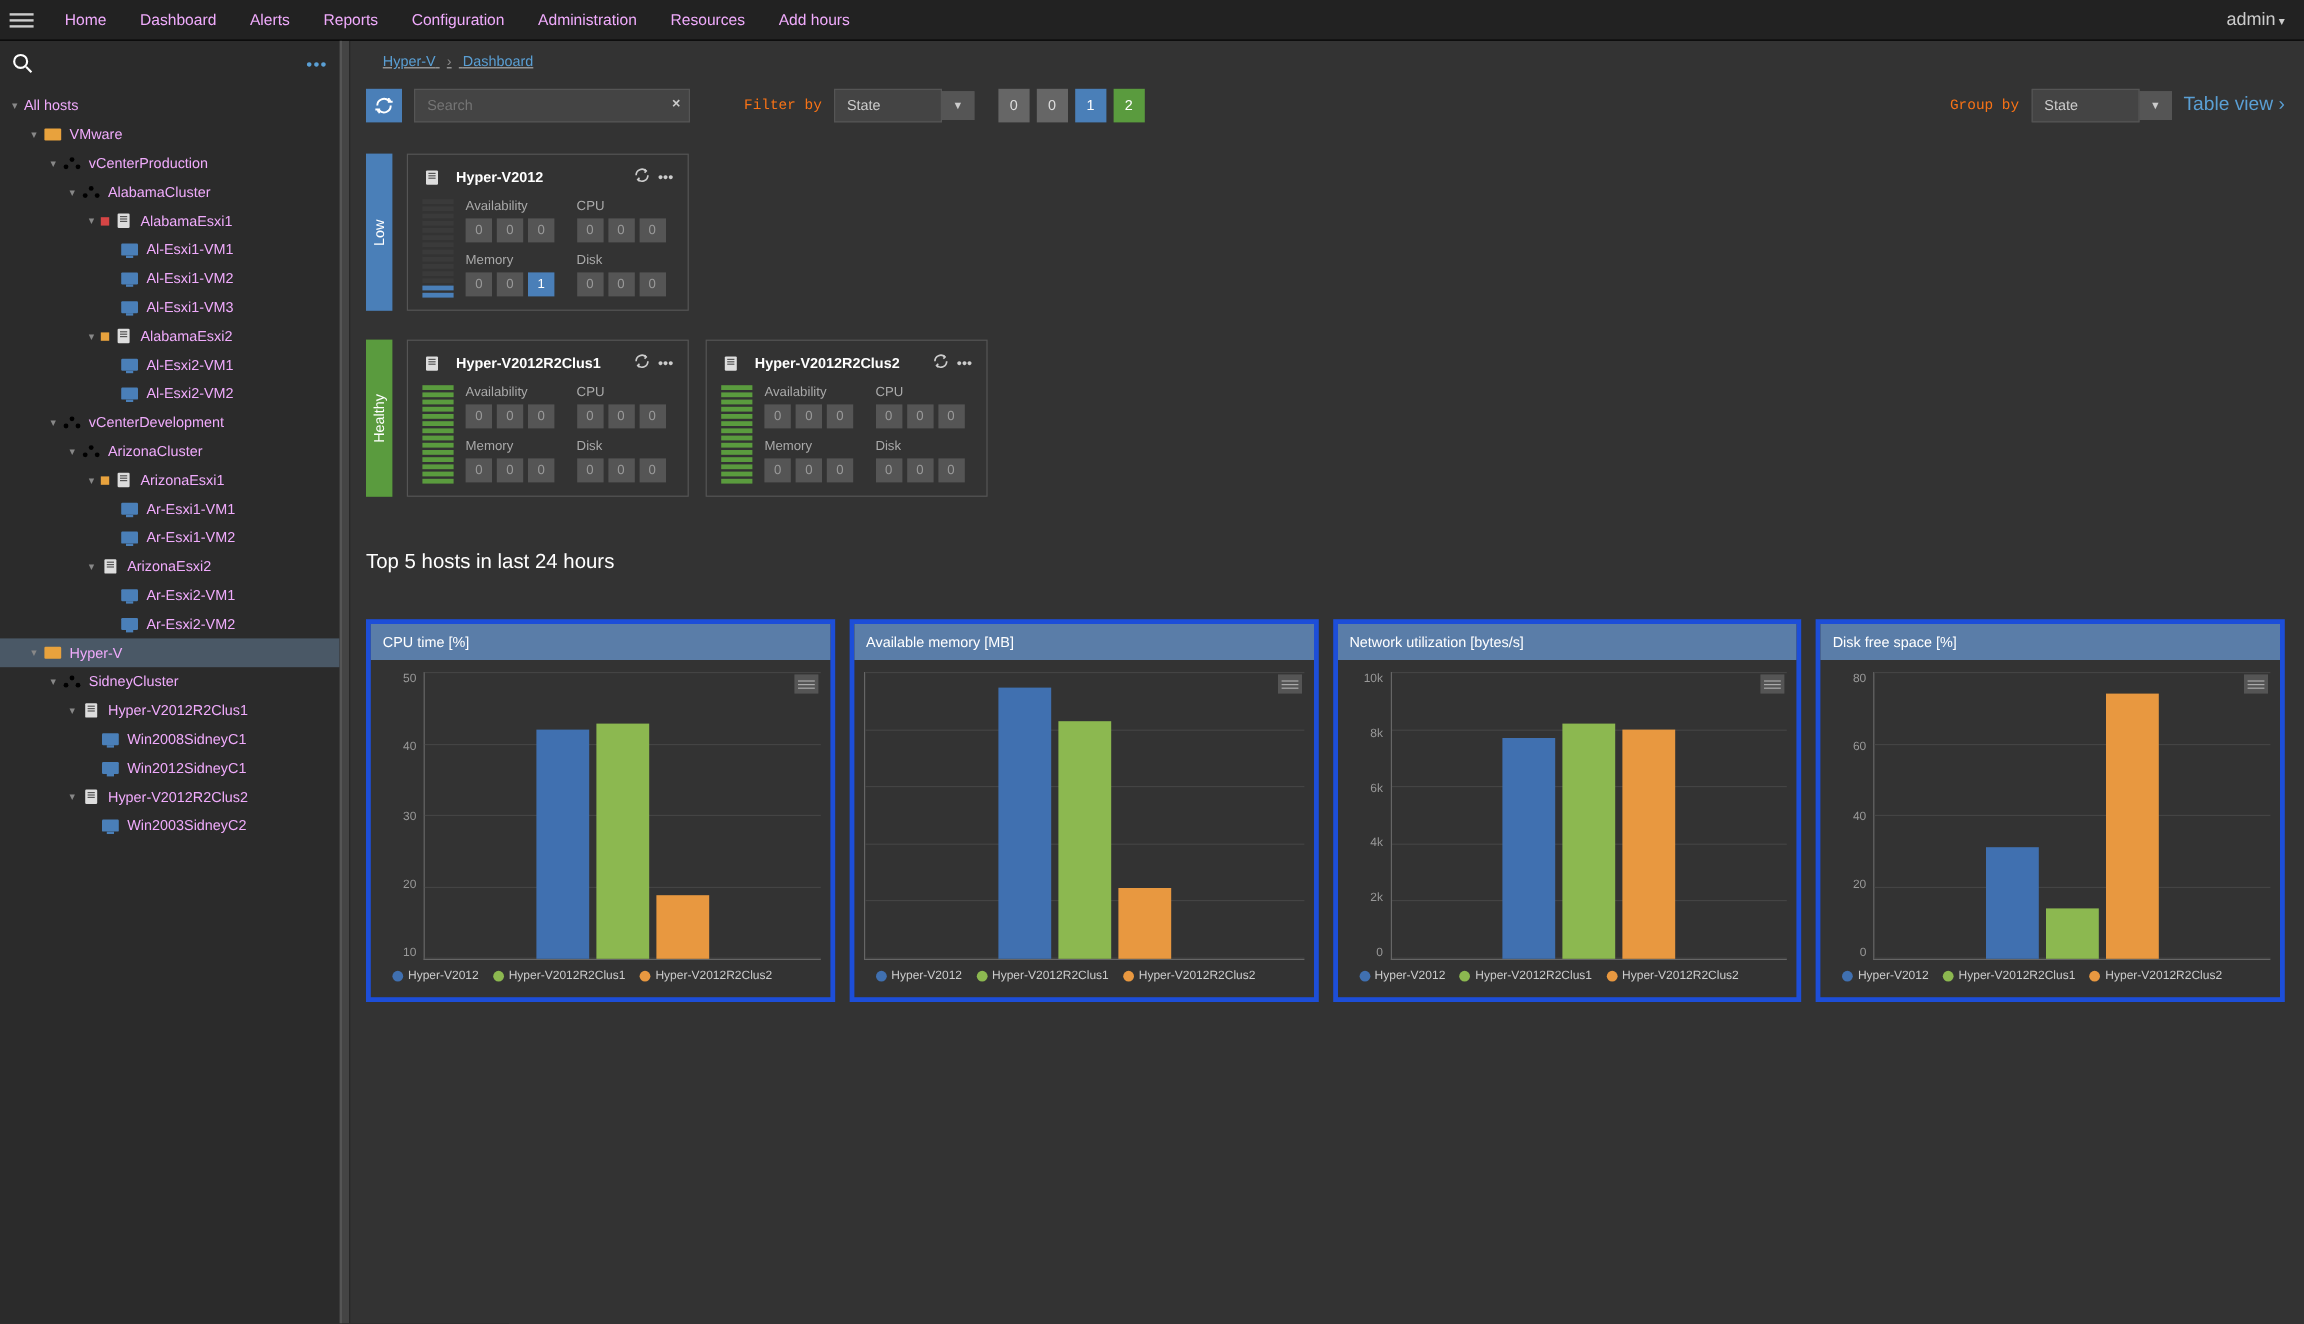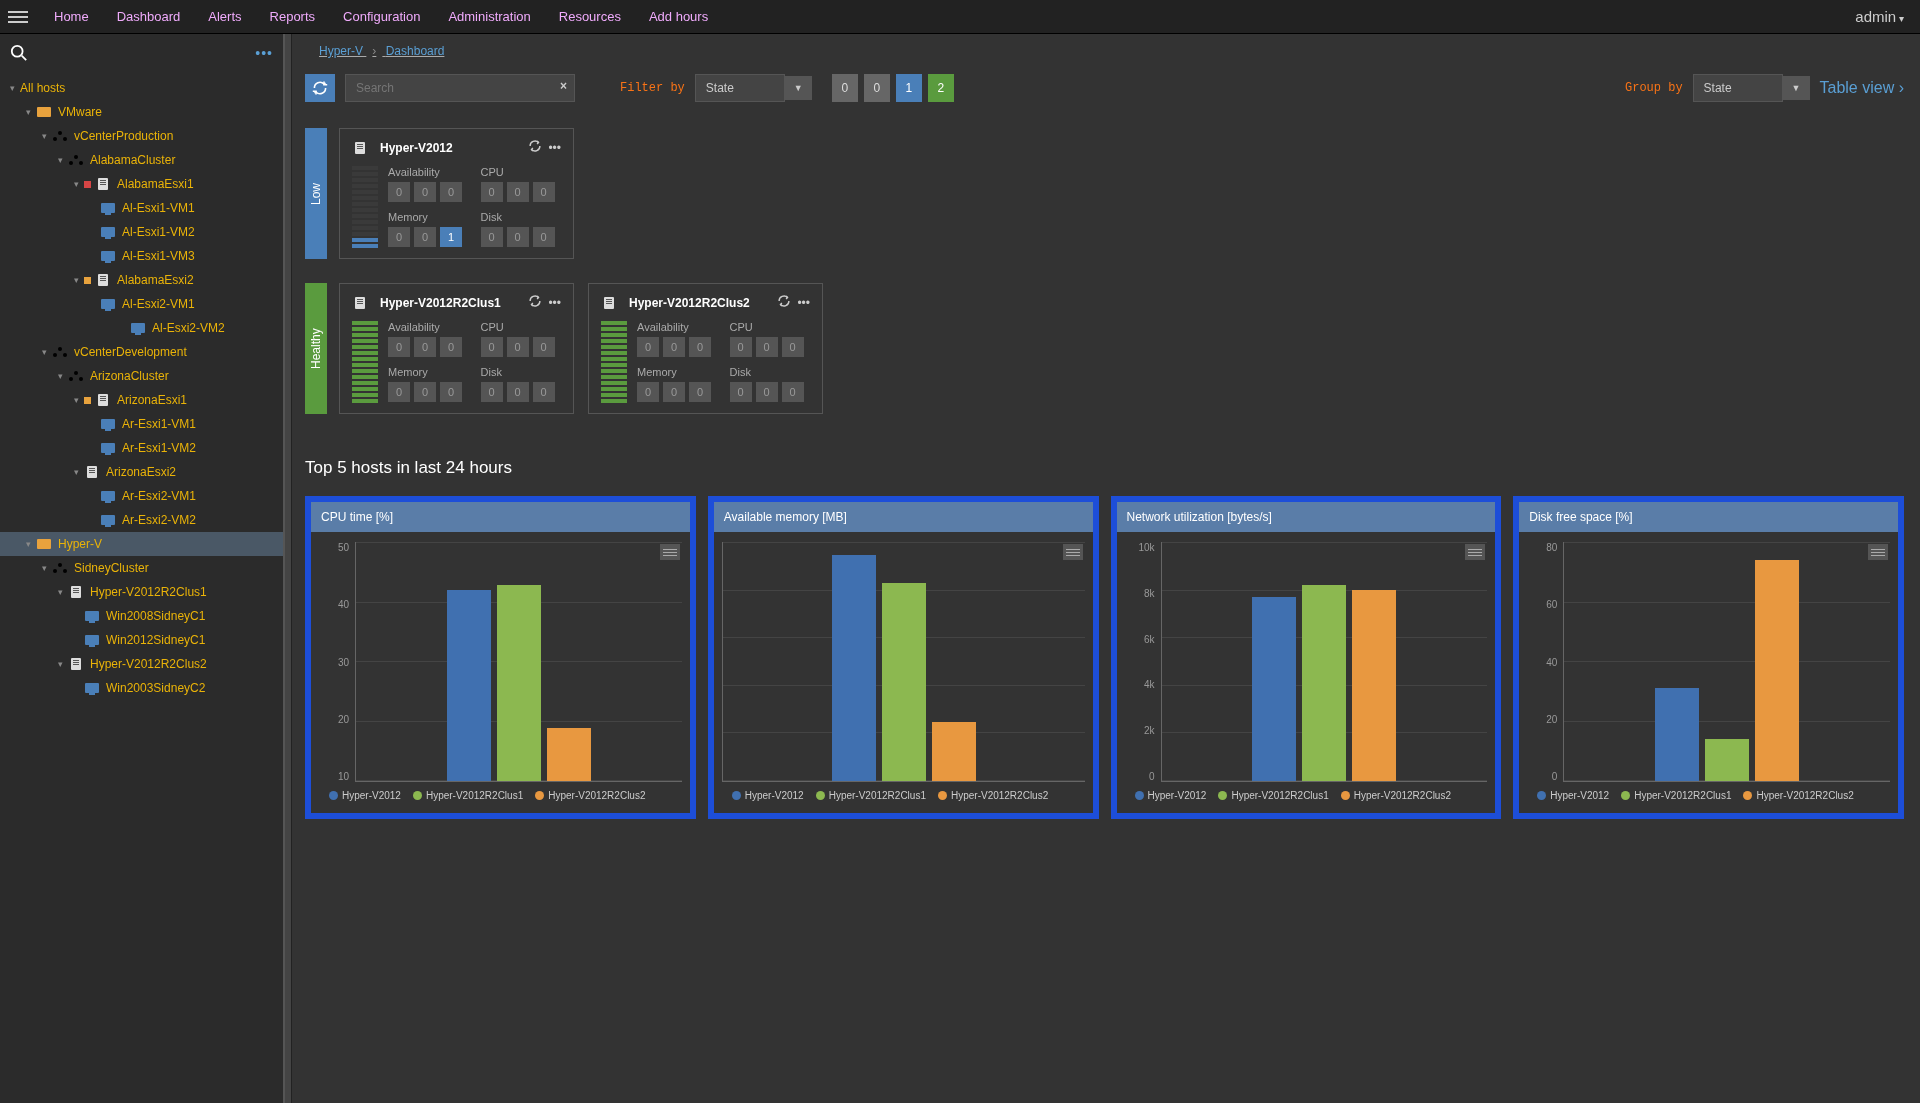--- a/index.html
+++ b/index.html
@@ -18,21 +18,21 @@
 .search-icon svg { stroke: #fff; stroke-width: 2; fill: none; }
 .more-dots { color: #5a9fd4; cursor: pointer; font-size: 14px; letter-spacing: 1px; }
 .tree { flex: 1; overflow-y: auto; padding: 4px 0 20px 0; }
 .tree-item { display: flex; align-items: center; padding: 5px 4px 5px 8px; cursor: pointer; white-space: nowrap; }
 .tree-item.selected { background: #4a5866; }
 .tree-caret { width: 10px; font-size: 9px; color: #888; flex-shrink: 0; }
 .tree-icon { width: 16px; height: 12px; margin-right: 6px; flex-shrink: 0; display: inline-flex; align-items: center; justify-content: center; }
 .status-dot { width: 7px; height: 7px; margin-right: 4px; flex-shrink: 0; }
 .status-dot.red { background: #d64545; }
 .status-dot.orange { background: #e8a23d; }
-.tree-label { color: #eab308; font-size: 12px; }
+.tree-label { color: #f0abfc; font-size: 12px; }
 .icon-folder { width: 14px; height: 10px; background: #e8a23d; border-radius: 1px; }
 .icon-host { width: 10px; height: 12px; background: #ddd; border-radius: 1px; position: relative; }
 .icon-host::before { content: ""; position: absolute; top: 2px; left: 2px; right: 2px; height: 1px; background: #555; box-shadow: 0 2px 0 #555, 0 4px 0 #555; }
 .icon-vm { width: 14px; height: 10px; background: #4a7fb8; border-radius: 1px; position: relative; }
 .icon-vm::after { content:""; position:absolute; bottom:-2px; left:4px; right:4px; height:2px; background:#4a7fb8; }
 .content { flex: 1; background: #333; overflow-y: auto; position: relative; }
 .content::before { content:""; position:absolute; left:0; top:0; bottom:0; width:6px; background:#444; border-right:1px solid #222; }
 .breadcrumb { padding: 10px 16px 10px 34px; color: #aaa; font-size: 12px; text-decoration: underline; }
 .breadcrumb .bc-link { color: #5a9fd4; cursor: pointer; }
 .breadcrumb .sep { margin: 0 6px; color: #888; }
@@ -71,21 +71,21 @@
 .host-lvls.low span { background:#3a3a3a; }
 .host-lvls.low span.on { background:#4a7fb8; }
 .host-lvls.healthy span { background:#5a9b3e; }
 .host-metrics { flex:1; display:grid; grid-template-columns: 1fr 1fr; gap:8px 12px; }
 .metric-label { color:#aaa; font-size:11px; margin-bottom:4px; }
 .metric-vals { display:flex; gap:4px; }
 .metric-vals span { width:22px; height:20px; background:#555; color:#999; display:flex; align-items:center; justify-content:center; font-size:11px; }
 .metric-vals span.hl { background:#4a7fb8; color:#fff; }
 .charts-title { padding: 10px 20px; color:#ffffff; font-size:17px; }
 .charts { display:flex; gap:12px; padding:8px 16px 20px 20px; }
-.chart { flex:1; border:6px solid #1d4ed8; background:#333; min-width:0; }
+.chart { flex:1; border:4px solid #1d4ed8; background:#333; min-width:0;margin-top:20px; }
 .chart-head { background:#5a7da8; color:#fff; padding:8px 10px; font-size:12px; }
 .chart-body { padding:10px 8px 4px 8px; position:relative; }
 .chart-menu { position:absolute; top:12px; right:10px; width:20px; height:16px; background:#555; cursor:pointer; display:flex; flex-direction:column; justify-content:center; gap:2px; padding:3px; }
 .chart-menu span { height:1px; background:#aaa; }
 .plot { height:240px; display:flex; }
 .y-axis { width:36px; display:flex; flex-direction:column; justify-content:space-between; text-align:right; padding-right:6px; color:#999; font-size:10px; }
 .plot-area { flex:1; position:relative; border-left:1px solid #666; border-bottom:1px solid #666; }
 .gridlines { position:absolute; inset:0; display:flex; flex-direction:column; justify-content:space-between; }
 .gridlines div { border-top:1px solid #444; height:0; }
 .bars { position:absolute; inset:0; display:flex; align-items:flex-end; justify-content:center; gap:6px; padding:0 12px; }
@@ -204,21 +204,21 @@
           </span>
           <span class="tree-label">AlabamaEsxi2</span>
         </div>
         <div class="tree-item" style="padding-left: 90px;">
           <span class="tree-caret"></span>
           <span class="tree-icon">
             <div class="icon-vm"></div>
           </span>
           <span class="tree-label">Al-Esxi2-VM1</span>
         </div>
-        <div class="tree-item" style="padding-left: 120px;">
+        <div class="tree-item" style="padding-left: 90px;">
           <span class="tree-caret"></span>
           <span class="tree-icon">
             <div class="icon-vm"></div>
           </span>
           <span class="tree-label">Al-Esxi2-VM2</span>
         </div>
         <div class="tree-item" style="padding-left: 42px;">
           <span class="tree-caret">▾</span>
           <span class="tree-icon">
             <svg width="16" height="12" viewBox="0 0 16 12">

